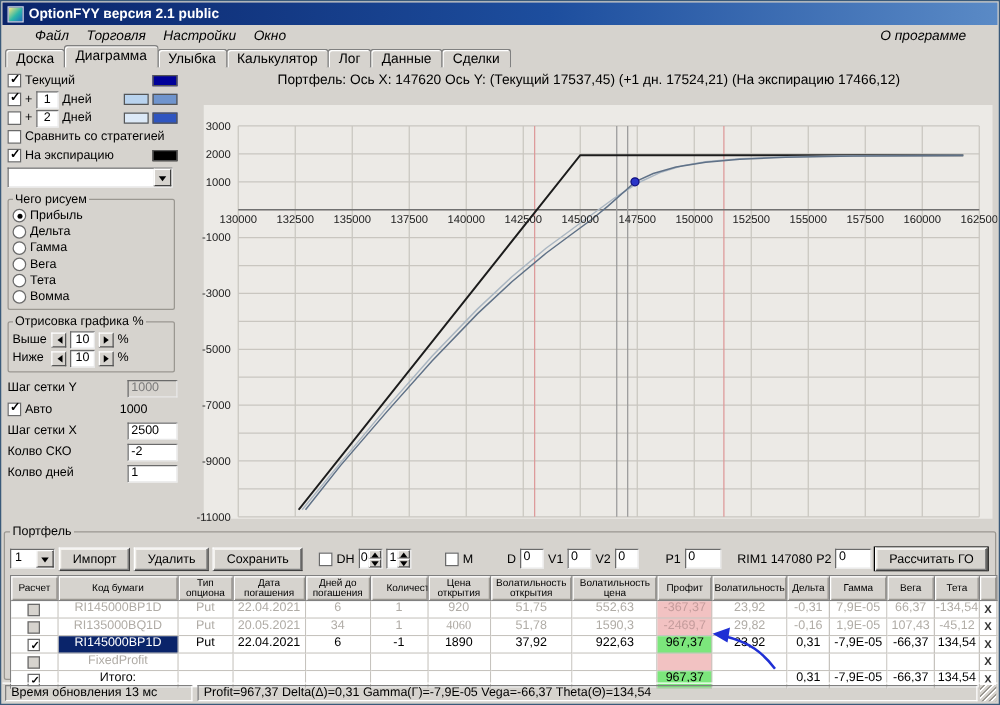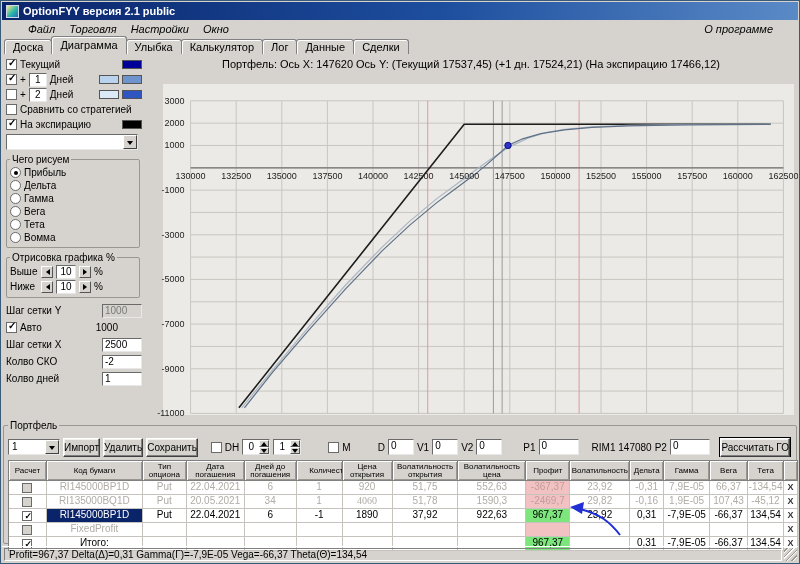--- a/index.html
+++ b/index.html
@@ -86,21 +86,21 @@
   #chart-svg { display:block; margin-left:1px; }
 
   
   .portfolio-panel { position:absolute; left:3px; right:3px; top:420px; height:124px; }
   fieldset.pgroup { border:1px solid #9a9791; border-radius:2px; width:100%; height:100%; margin:0; padding:0; position:relative; }
   fieldset.pgroup legend { font-size:10px; padding:0 2px; margin-left:4px; }
   .pcontrols { position:absolute; top:6px; left:4px; right:4px; height:20px;
     display:flex; align-items:center; gap:3px; white-space:nowrap; overflow:hidden; }
   .btn { background:#d6d3ce; border:1px solid; border-color:#fff #404040 #404040 #fff;
     box-shadow:inset -1px -1px 0 #808080, inset 1px 1px 0 #f4f2ee;
-    font-family:inherit; font-size:10px; height:19px; padding:0 0; cursor:default; }
+    font-family:inherit; font-size:10px; height:19px; padding:0 10px; cursor:default; }
   .btn.default { box-shadow:0 0 0 1px #000, inset -1px -1px 0 #808080, inset 1px 1px 0 #f4f2ee; margin-right:2px; }
   .spin { width:28px; height:16px; background:#fff; border:1px solid; border-color:#6a6a6a #e8e8e8 #e8e8e8 #6a6a6a; display:flex; }
   .spin .sval { flex:1; text-align:center; font-size:10px; line-height:14px; }
   .spinner { width:10px; display:flex; flex-direction:column; flex:none; }
   .sbtn { flex:1; background:#d6d3ce; border:1px solid; border-color:#fff #555 #555 #fff; position:relative; }
   .sbtn::after { content:""; position:absolute; left:1px; border-left:3px solid transparent; border-right:3px solid transparent; }
   .sbtn.up::after { top:1px; border-bottom:4px solid #000; }
   .sbtn.dn::after { top:1px; border-top:4px solid #000; }
   .ml10 { margin-left:10px; } .ml18 { margin-left:18px; } .ml24 { margin-left:24px; }
   .mla { margin-left:auto; }
@@ -523,20 +523,21 @@
           <div class="tcell" style="width: 46px;">-7,9E-05</div>
           <div class="tcell" style="width: 38px;">-66,37</div>
           <div class="tcell" style="width: 36px;">134,54</div>
           <div class="tcell xcell" style="width: 14px;">X</div>
         </div>
       </div>
   </fieldset>
 </div>
 
 <div class="statusbar">
+  <div class="status-panel status-left">Время обновления 13 мс</div>
   <div class="status-panel status-right">Profit=967,37 Delta(Δ)=0,31 Gamma(Γ)=-7,9E-05 Vega=-66,37 Theta(Θ)=134,54</div>
   <div class="grip"></div>
 </div>
 
 <svg class="annot" width="800" height="564">
   <path d="M 620 535 C 610 522 600 514 580 509" fill="none" stroke="#1f2fd4" stroke-width="2"></path>
   <polygon points="570,507 584,502 582,514" fill="#1f2fd4"></polygon>
 </svg>
 
 </body></html>

